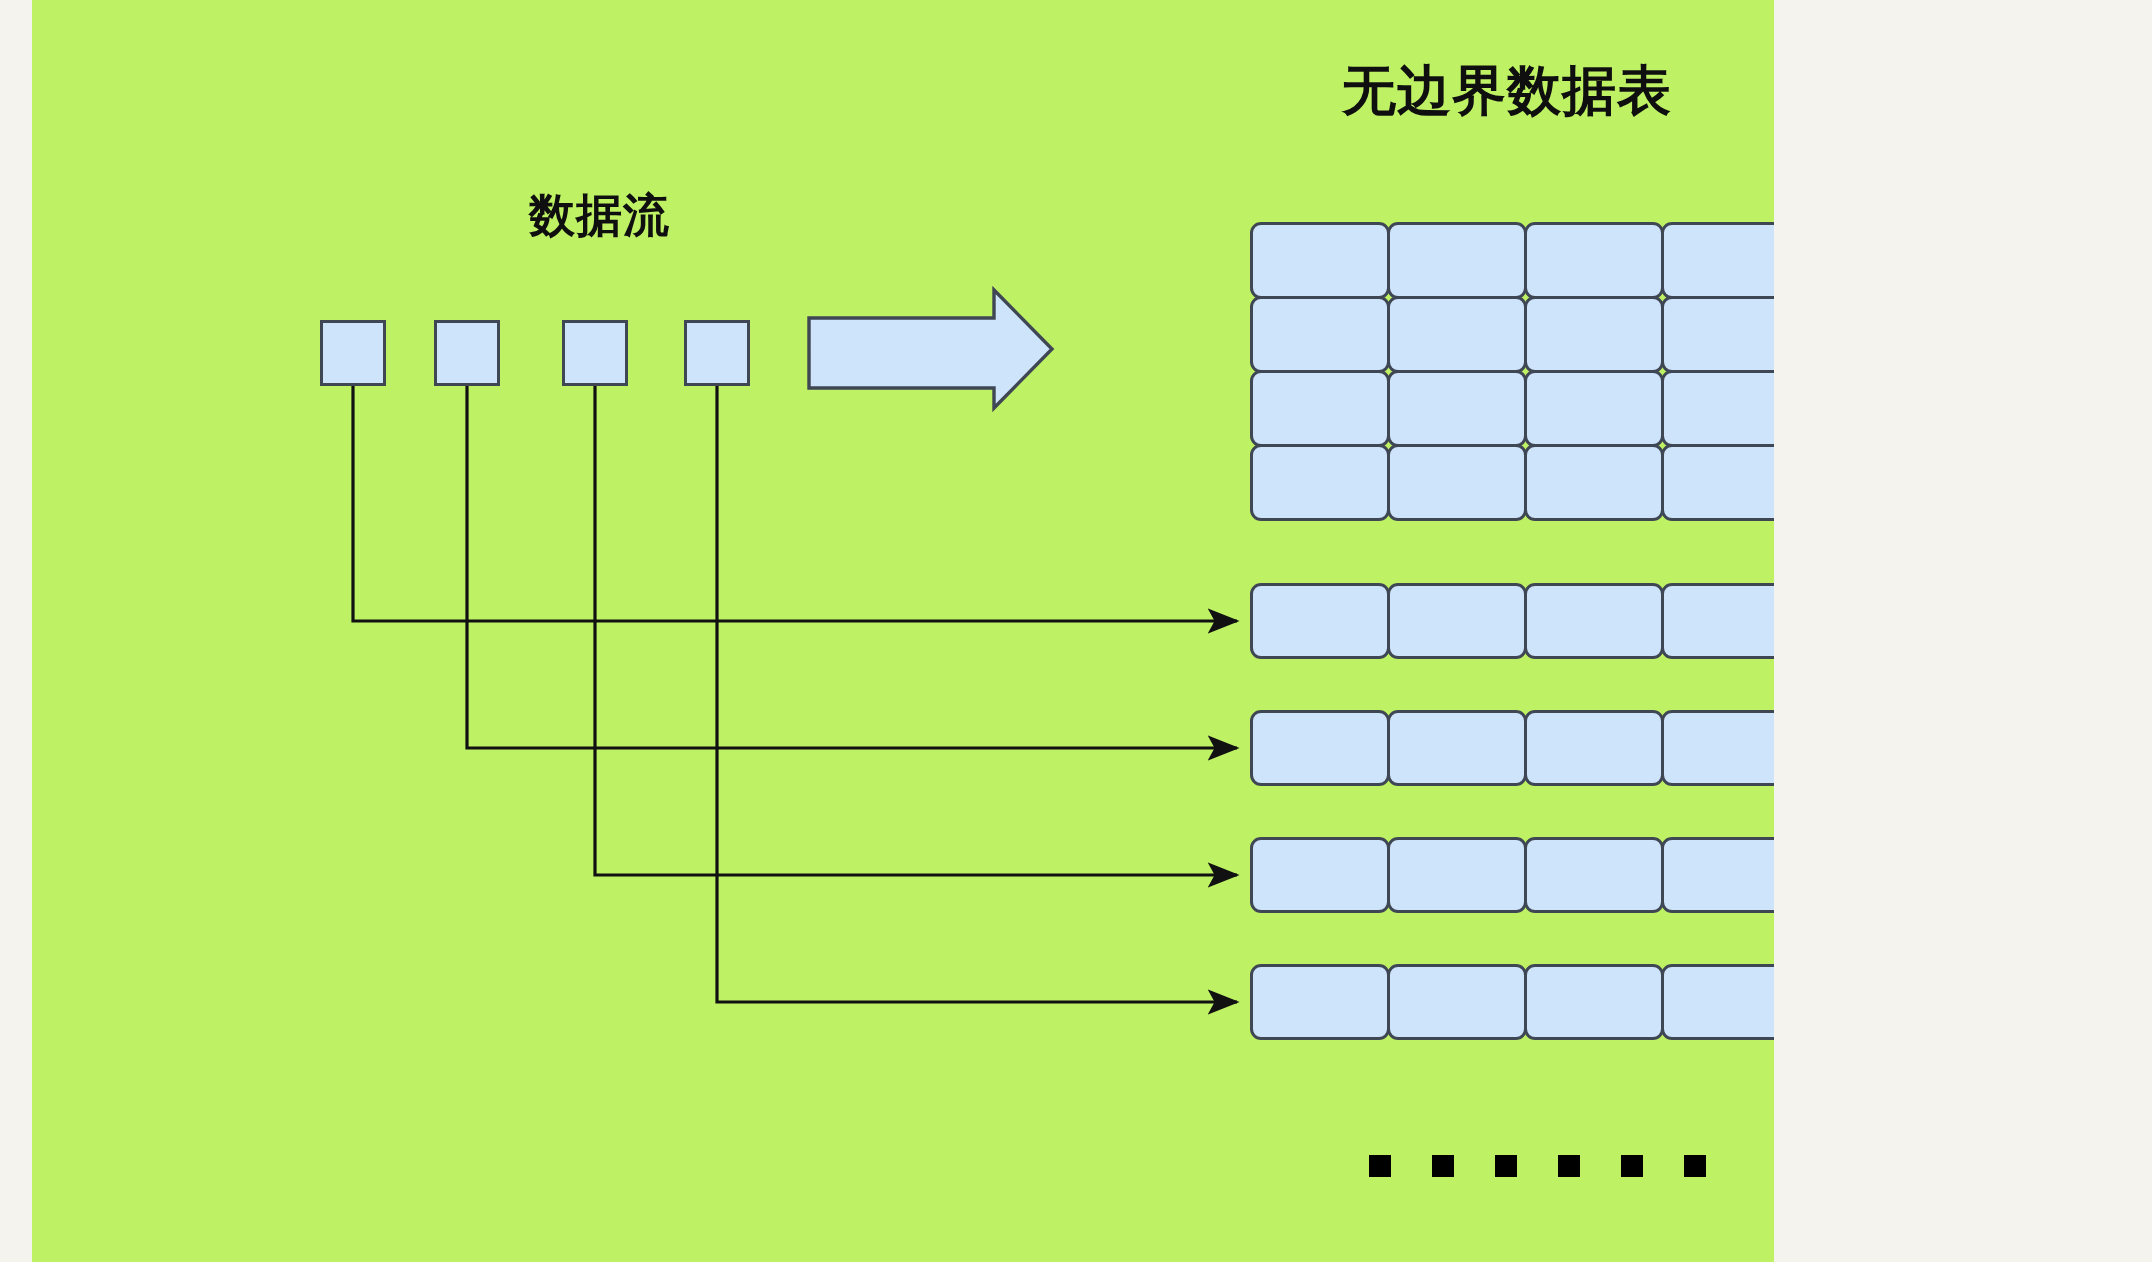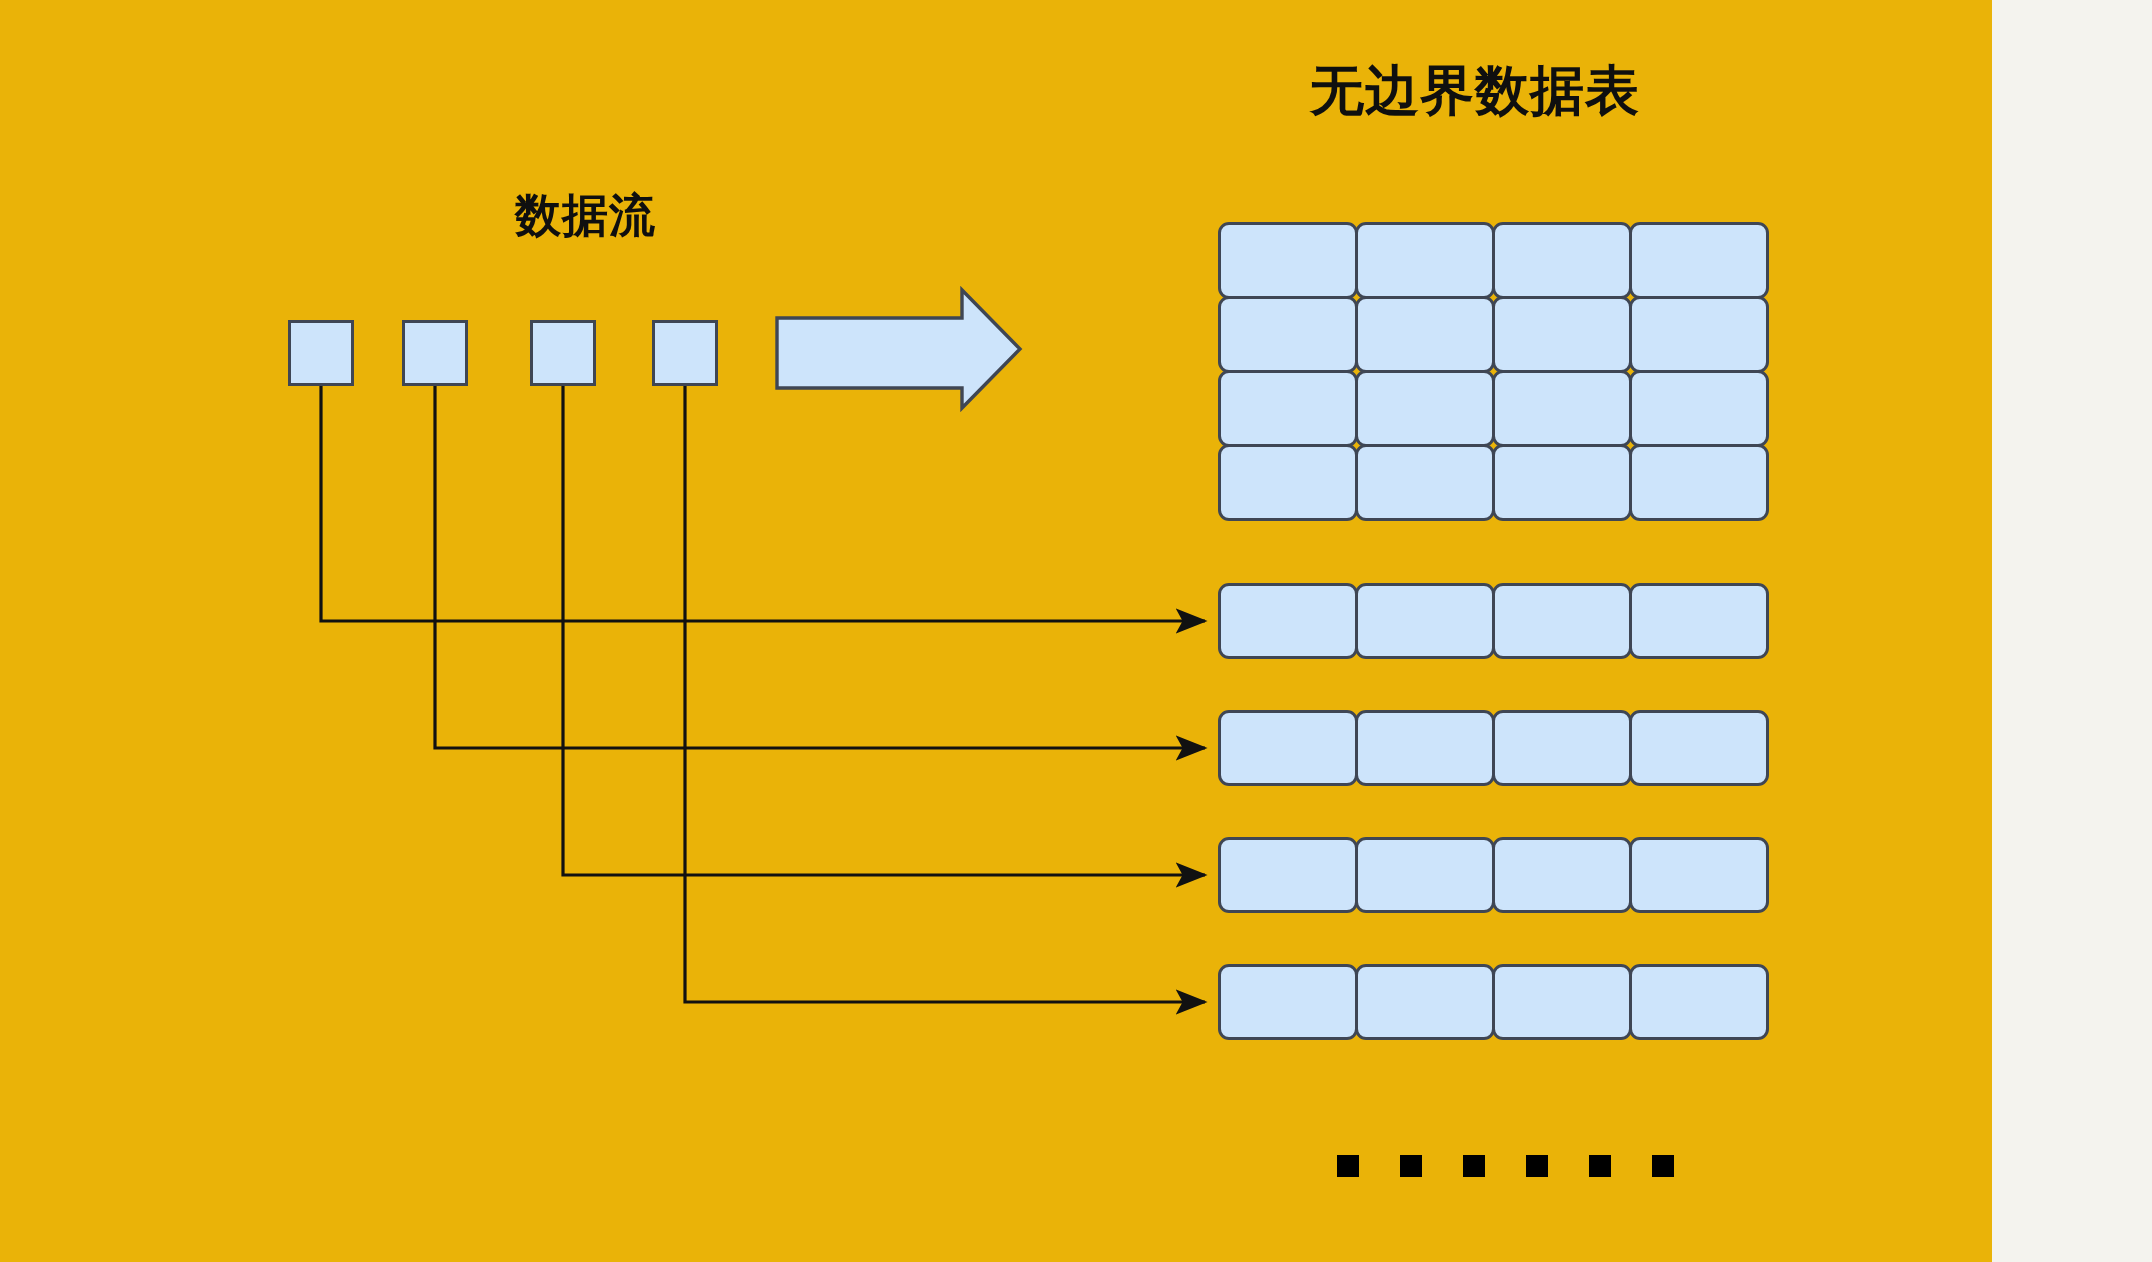--- a/index.html
+++ b/index.html
@@ -6,40 +6,41 @@
   html, body {
     margin: 0;
     padding: 0;
     background: #f4f3ee;
   }
   body {
     font-family: "DejaVu Sans", "Liberation Sans", sans-serif;
   }
   #canvas {
     position: relative;
-    width: 1992px;
+    width: 1742px;
     height: 1262px;
-    background: #eab308;
+    background: #bef264;
     overflow: hidden;
+    margin-left: 32px;
   }
   .label {
     position: absolute;
     color: #0f0f0f;
     font-weight: 700;
     white-space: nowrap;
     letter-spacing: 1px;
     user-select: none;
   }
   #title-unbounded-table {
     left: 1310px;
     top: 55px;
     font-size: 54px;
   }
   #label-data-stream {
-    left: 515px;
+    left: 497px;
     top: 185px;
     font-size: 46px;
     text-align: center;
   }
   .stream-box {
     position: absolute;
     width: 66px;
     height: 66px;
     background: #cde4fb;
     border: 3px solid #3f4654;

